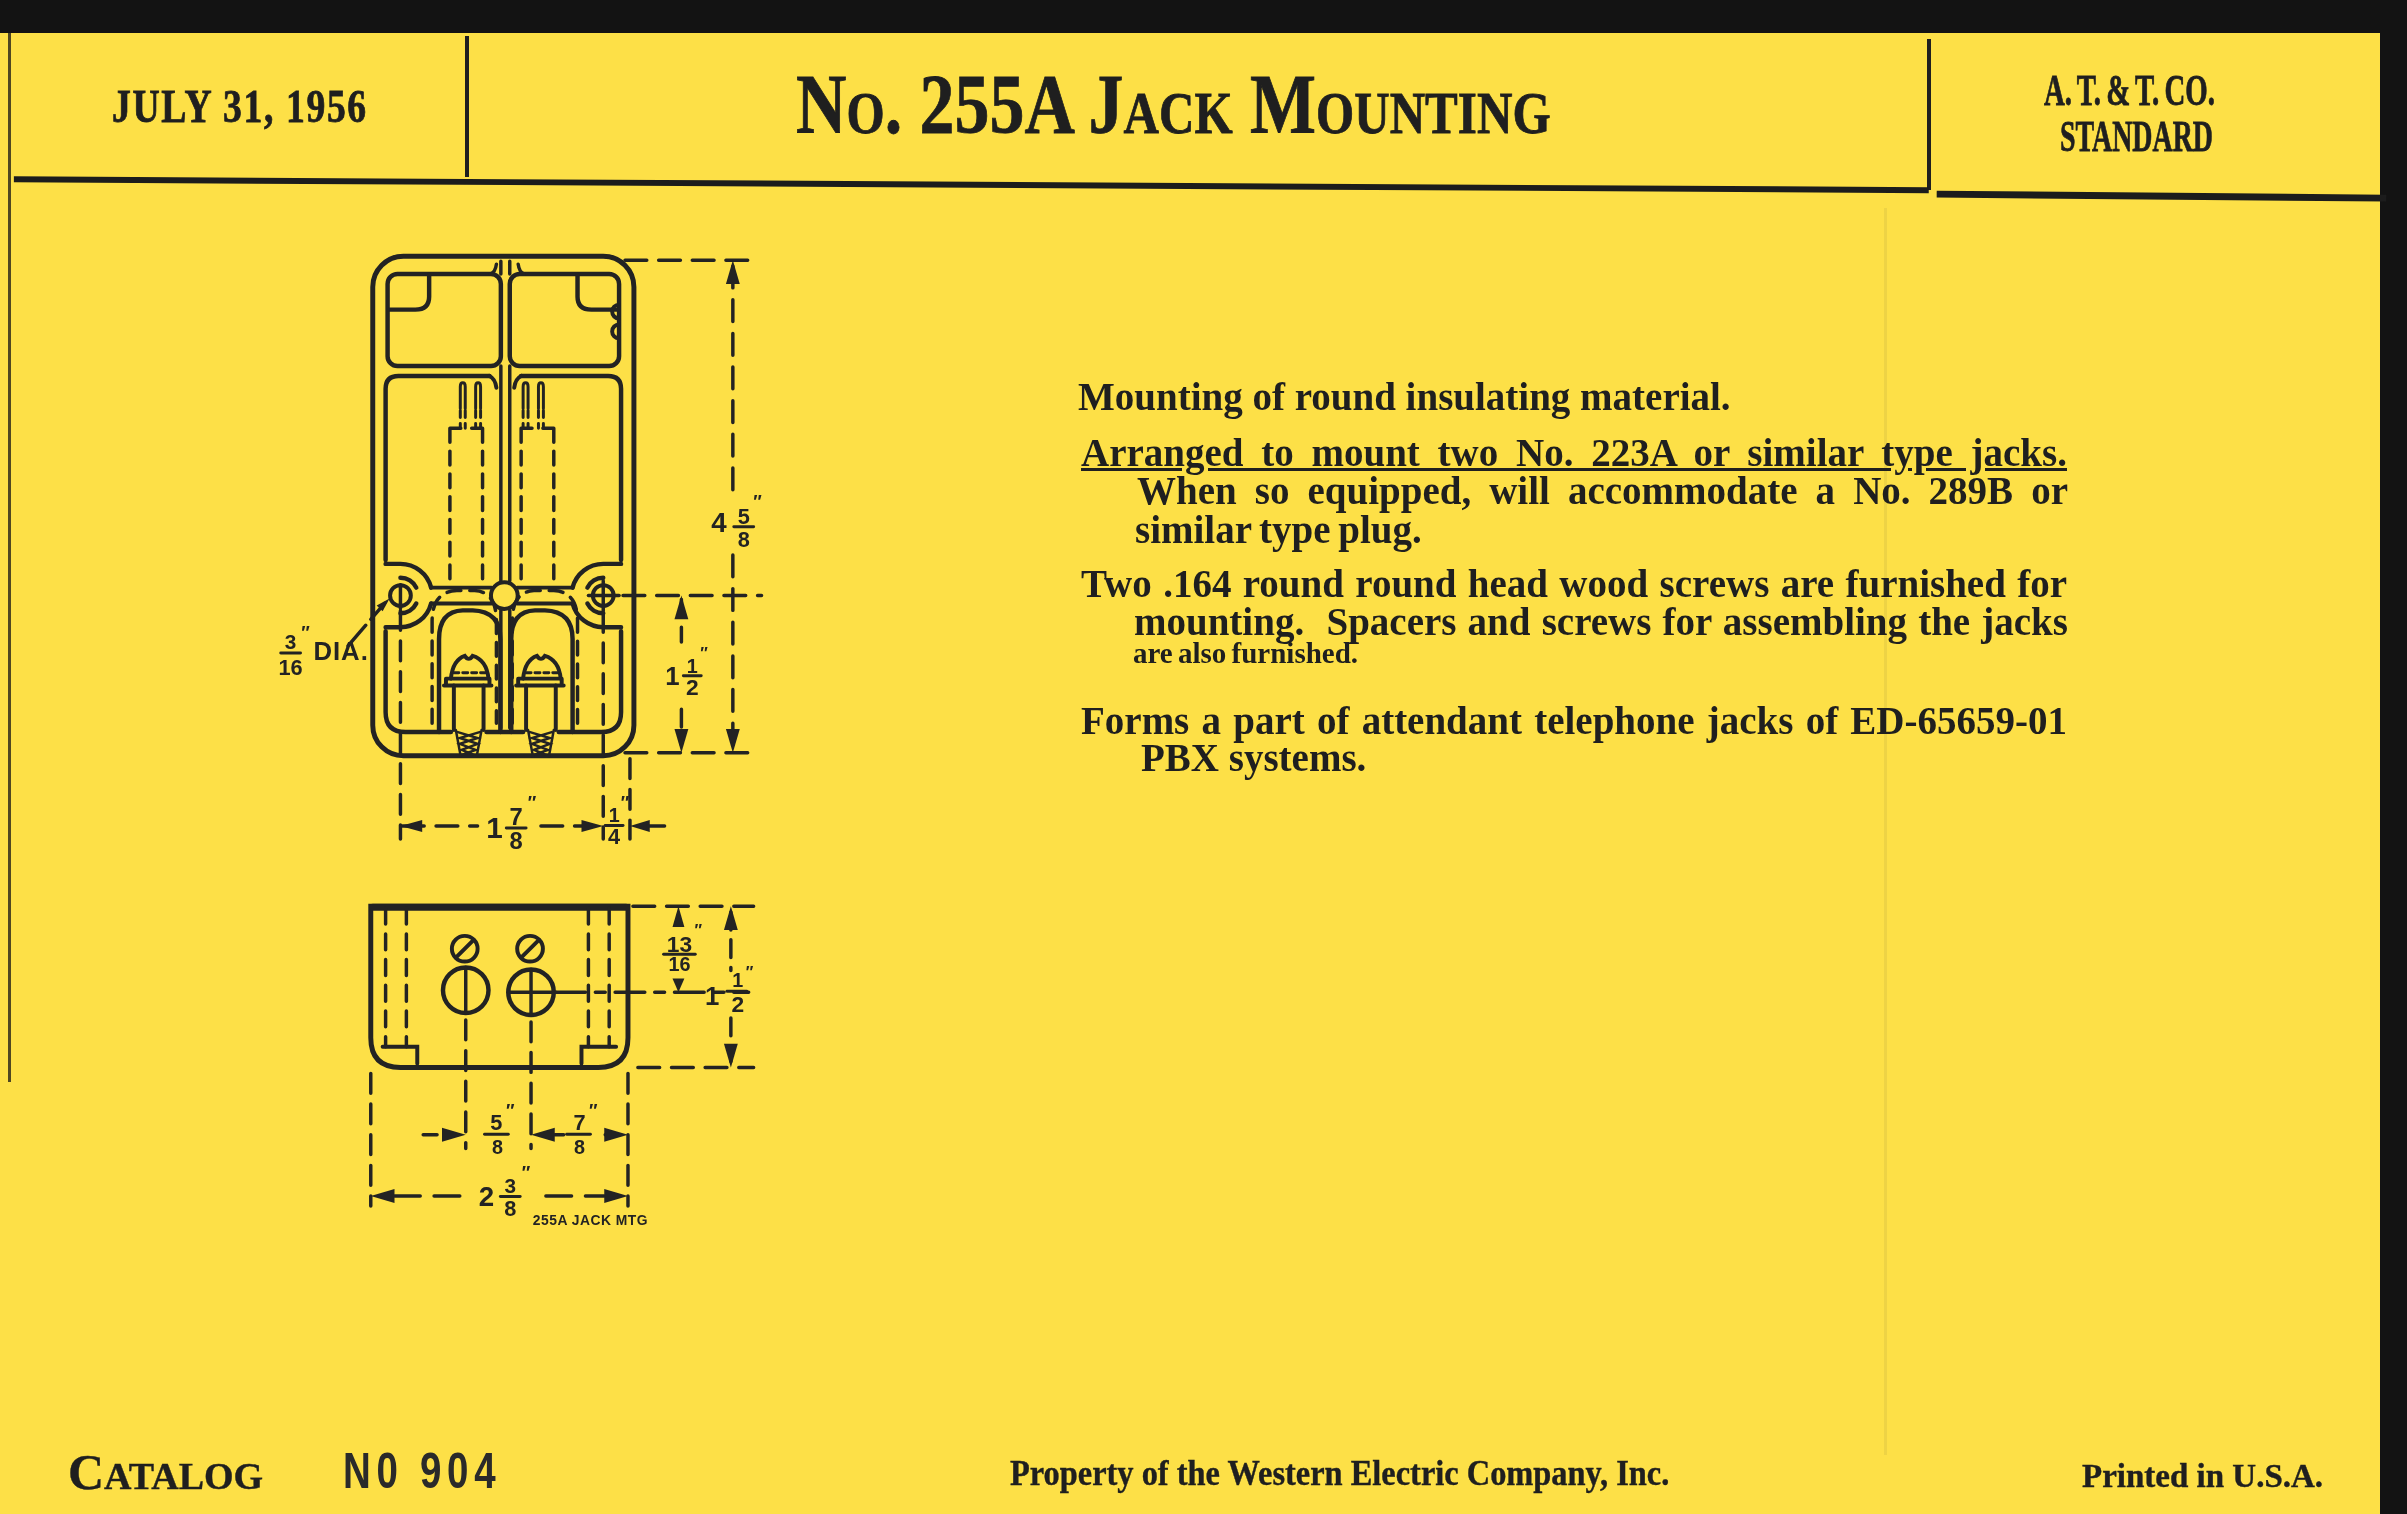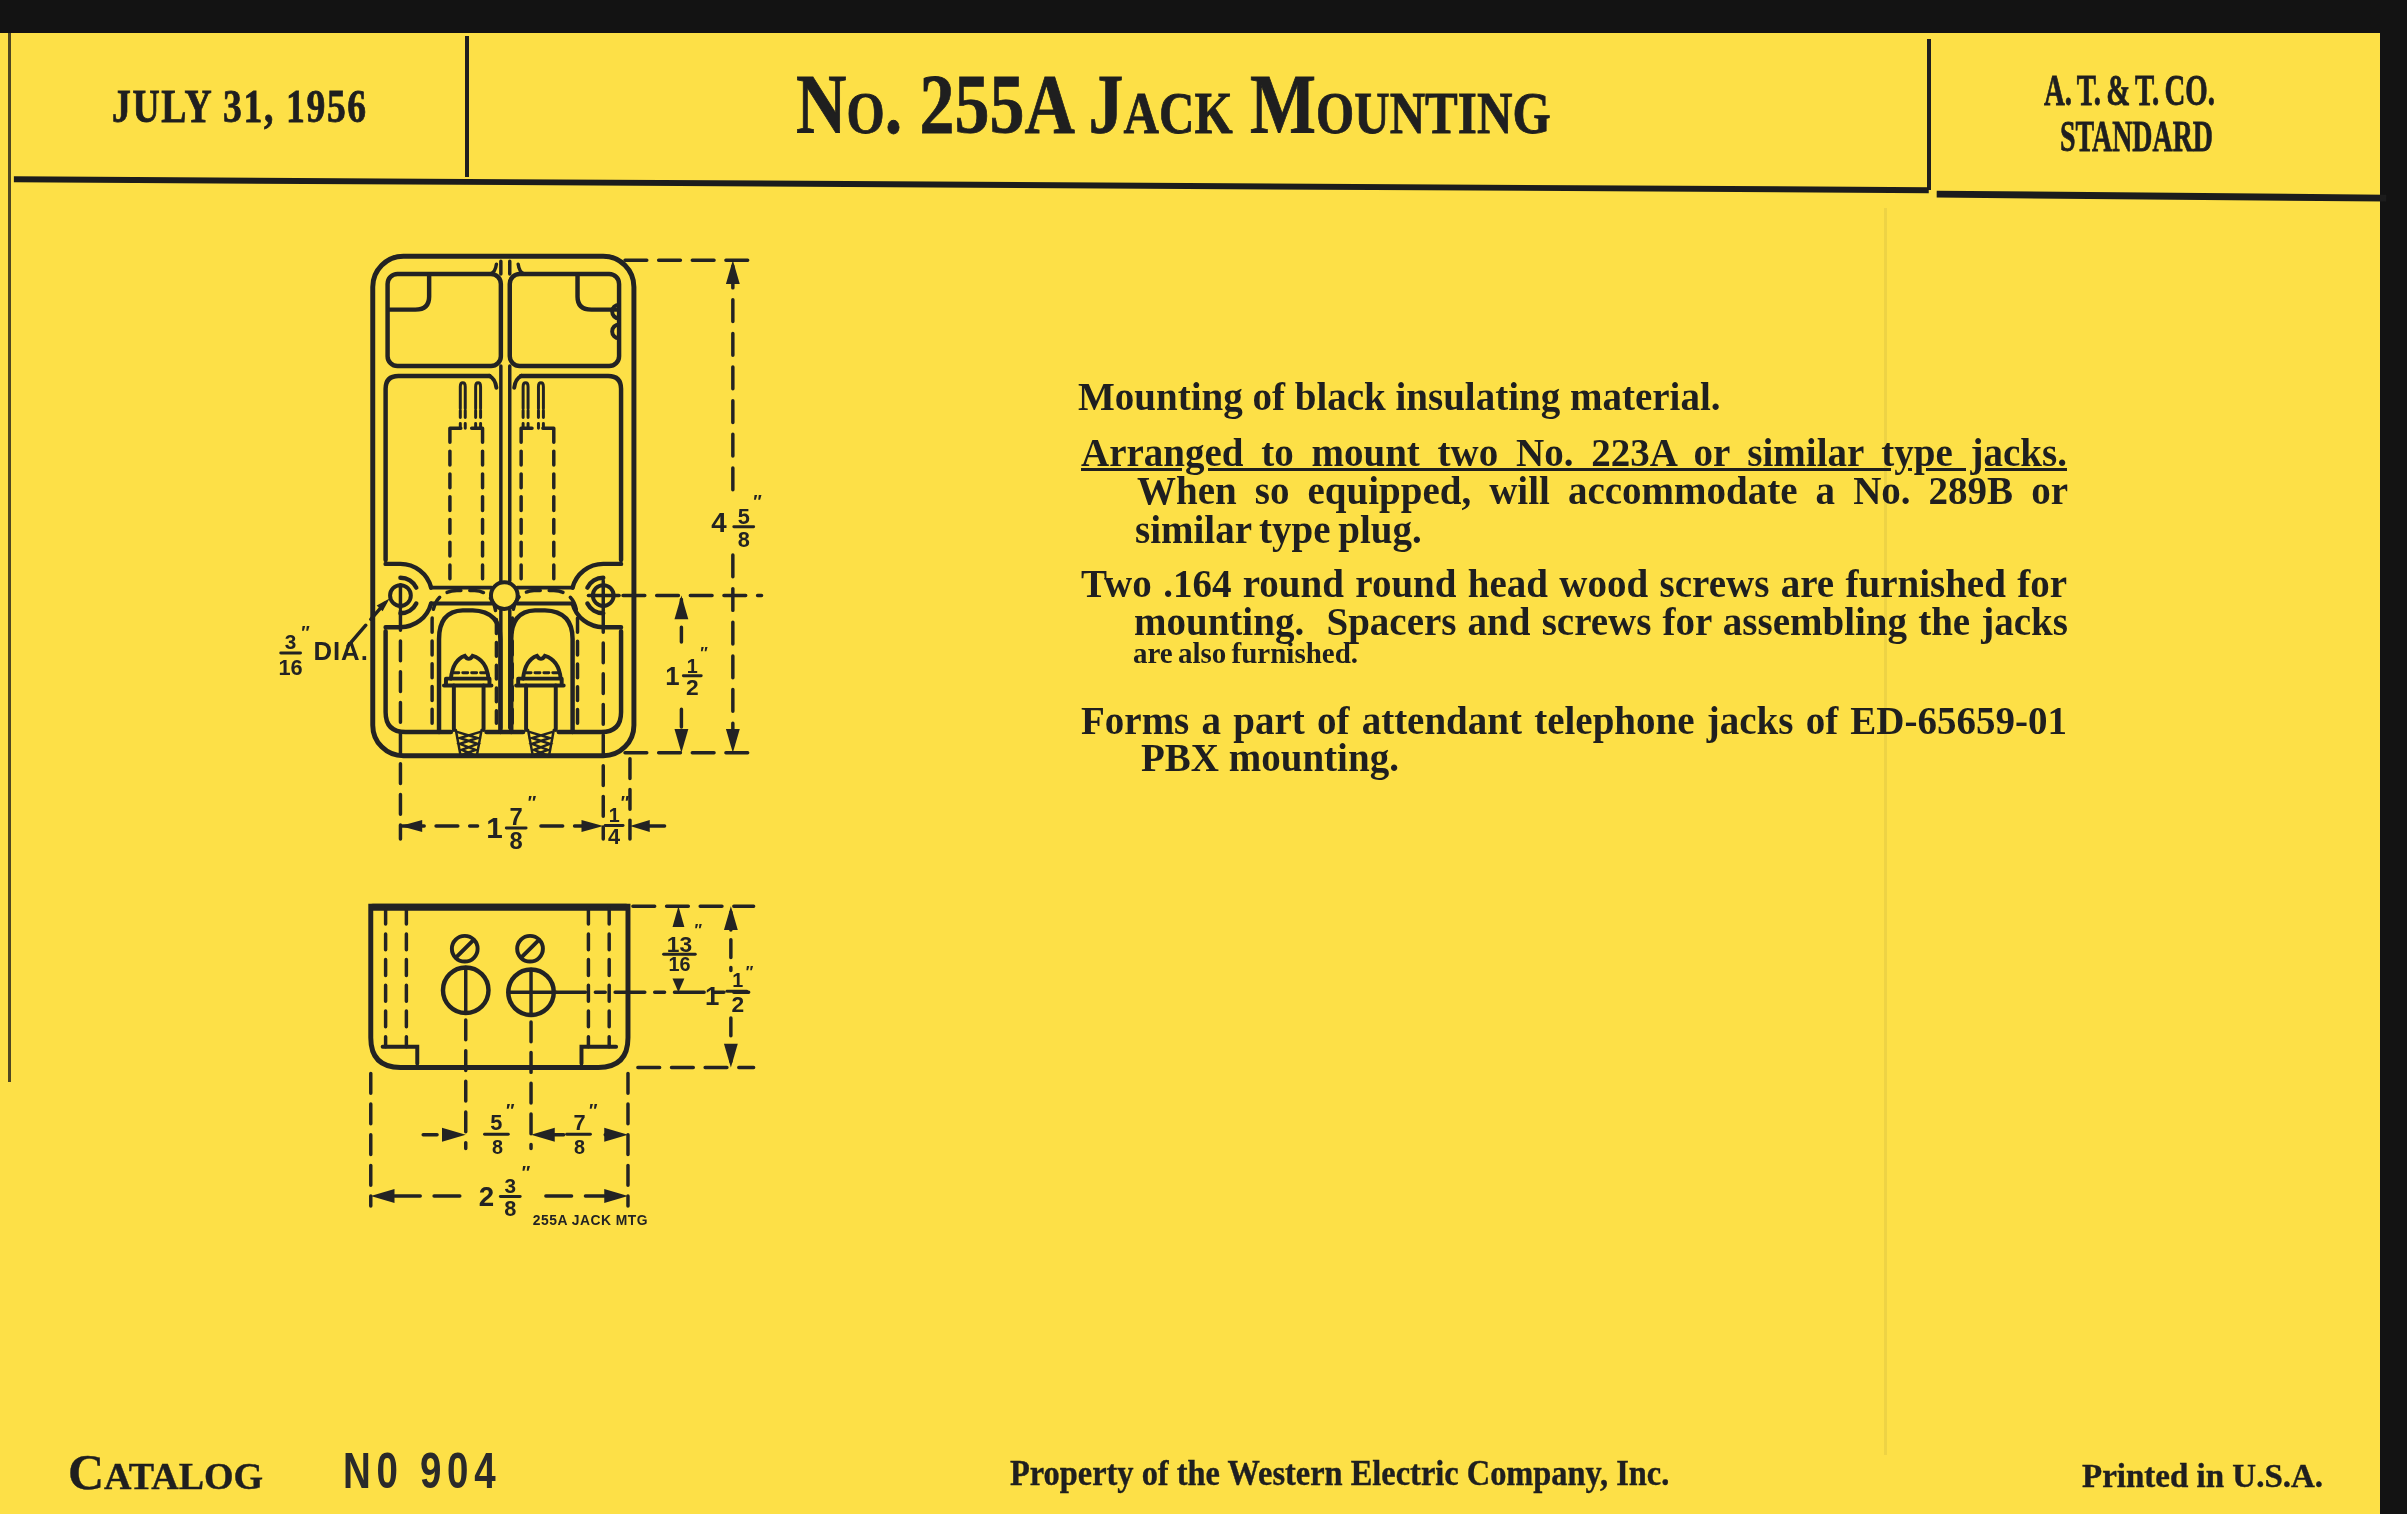--- a/index.html
+++ b/index.html
@@ -263,32 +263,32 @@
     <text x="492" y="1218" font-size="28">2</text>
     <text x="516" y="1205" font-size="21">3</text>
     <line x1="506" y1="1208.5" x2="526" y2="1208.5" stroke="#232323" stroke-width="3"></line>
     <text x="516" y="1228" font-size="22">8</text>
     <text x="532" y="1191" font-size="18">″</text>
 
     <text x="597" y="1237" font-size="14" letter-spacing="0.5" text-anchor="middle" font-weight="bold">255A JACK MTG</text>
   </g>
   </svg>
 
-  <div class="line serifb" id="p1" style="left:1078px;top:374px;font-size:39px;">Mounting of black insulating material.</div>
+  <div class="line serifb" id="p1" style="left:1078px;top:374px;font-size:39px;">Mounting of round insulating material.</div>
 
   <div class="serifb just" id="p2a" style="position:absolute;left:1081px;top:430px;width:986px;font-size:39px;text-decoration:underline;">Arranged to mount two No. 223A or similar type jacks.</div>
   <div class="serifb just" id="p2b" style="position:absolute;left:1137px;top:468px;width:931px;font-size:39px;">When so equipped, will accommodate a No. 289B or</div>
   <div class="line serifb" id="p2c" style="left:1135px;top:507px;word-spacing:-2px;font-size:39px;">similar type plug.</div>
 
   <div class="serifb just" id="p3a" style="position:absolute;left:1081px;top:561px;width:986px;font-size:39px;">Two .164 round round head wood screws are furnished for</div>
   <div class="serifb just" id="p3b" style="position:absolute;left:1134px;top:599px;width:934px;font-size:39px;">mounting.&nbsp; Spacers and screws for assembling the jacks</div>
   <div class="line serifb" id="p3c" style="left:1133px;top:637px;word-spacing:-2px;font-size:29px;">are also furnished.</div>
 
   <div class="serifb just" id="p4a" style="position:absolute;left:1081px;top:698px;width:986px;font-size:39px;">Forms a part of attendant telephone jacks of ED-65659-01</div>
-  <div class="line serifb" id="p4b" style="left:1141px;top:735px;font-size:39px;">PBX mounting.</div>
+  <div class="line serifb" id="p4b" style="left:1141px;top:735px;font-size:39px;">PBX systems.</div>
 
   <div class="line serifb" id="cat" style="left:68px;top:1443px;font-size:50px;">C<span style="font-size:38px;">ATALOG</span></div>
 
   <div class="line" id="num" style="left:343px;top:1442px;font-family:'Liberation Sans',sans-serif;font-weight:bold;font-size:50px;letter-spacing:7.4px;color:#2a2a2a;transform:scaleX(0.77);transform-origin:0 0;">N0 904</div>
 
   <div class="line serifb" id="prop" style="left:1010px;top:1452px;font-size:36px;transform:scaleX(0.9);transform-origin:0 0;">Property of the Western Electric Company, Inc.</div>
 
   <div class="line serifb" id="printed" style="left:2082px;top:1458px;font-size:33px;">Printed in U.S.A.</div>
 </div>
 

